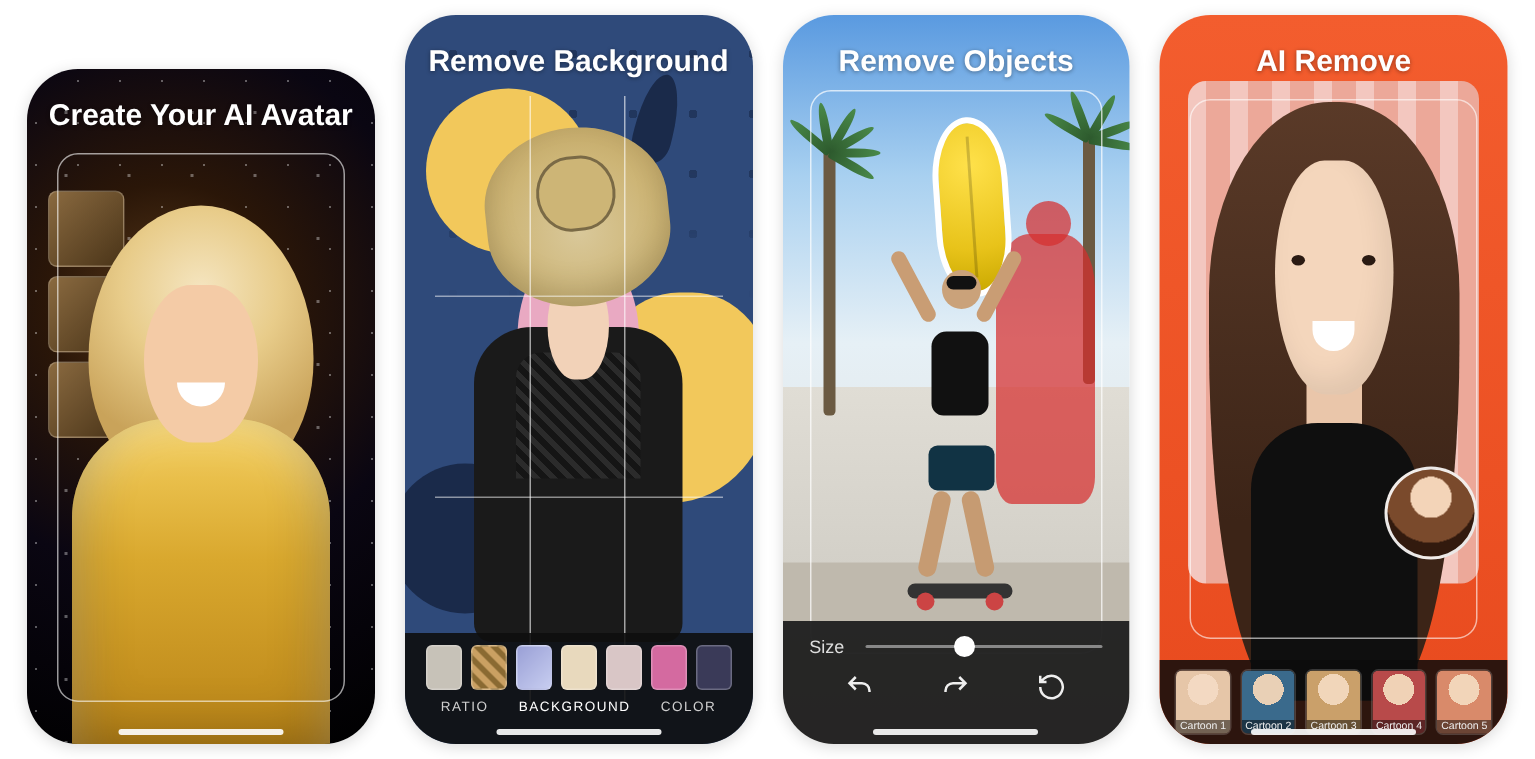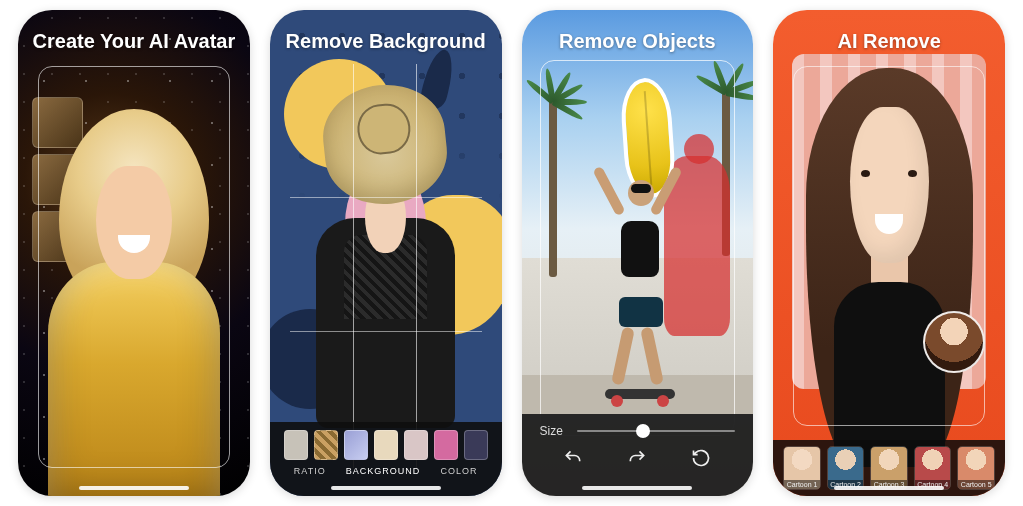--- a/index.html
+++ b/index.html
@@ -8,21 +8,21 @@
 .card { flex: 1; border-radius: 34px; position: relative; overflow: hidden; box-shadow: 0 2px 10px rgba(0,0,0,0.15); display: flex; flex-direction: column; }
 .card-title { position: absolute; top: 20px; left: 0; right: 0; text-align: center; color: #fff; font-size: 20px; font-weight: 600; z-index: 10; text-shadow: 0 1px 3px rgba(0,0,0,0.4); }
 .frame { position: absolute; border: 1px solid rgba(255,255,255,0.6); border-radius: 14px; top: 56px; left: 20px; right: 20px; bottom: 28px; z-index: 5; pointer-events: none; }
 .frame2 { position: absolute; border: 1px solid rgba(255,255,255,0.7); border-radius: 14px; top: 50px; left: 18px; right: 18px; bottom: 60px; z-index: 5; pointer-events: none; }
 .frame3 { position: absolute; top: 54px; left: 20px; right: 20px; bottom: 28px; z-index: 5; pointer-events: none; }
 .frame3::before, .frame3::after, .frame3 .v { content:""; position:absolute; background: rgba(255,255,255,0.6); }
 .frame3 .v1, .frame3 .v2 { position:absolute; top:0; bottom:0; width:1px; background: rgba(255,255,255,0.6); }
 .frame3 .h1, .frame3 .h2 { position:absolute; left:0; right:0; height:1px; background: rgba(255,255,255,0.5); }
 
 
-.c1 { background: radial-gradient(circle at 40% 35%, #5a3a1a 0%, #2a1608 25%, #0a0612 55%, #000 100%); }
+.c1 { background: radial-gradient(circle at 40% 35%, #5a3a1a 0%, #2a1608 25%, #0a0612 55%, #000 100%); margin-top: 36px; }
 .c1 .avatar { position:absolute; left:-8%; right:-8%; top:14%; bottom:-4%; }
 .c1 .hair { position:absolute; top:7%; left:22%; right:22%; height:46%; background: radial-gradient(circle at 50% 30%, #f5e5c0 0%, #e8cc8a 35%, #c9a35a 70%); border-radius: 50% 50% 40% 40% / 55% 55% 45% 45%; }
 .c1 .face { position:absolute; top:20%; left:36%; width:28%; height:26%; background: #f4cba6; border-radius: 48% 48% 50% 50% / 55% 55% 60% 60%; }
 .c1 .smile { position:absolute; top:36%; left:44%; width:12%; height:4%; background:#fff; border-radius: 0 0 40px 40px; }
 .c1 .torso { position:absolute; top:42%; left:18%; right:18%; bottom:0; background: linear-gradient(180deg, #f5d060 0%, #d9a82e 40%, #b57f14 100%); border-radius: 38% 38% 0 0 / 28% 28% 0 0; box-shadow: inset 0 -20px 40px rgba(0,0,0,0.3), inset 0 10px 30px rgba(255,255,255,0.3); }
 .c1 .stars { position:absolute; inset:0; background-image: radial-gradient(#fff 1px, transparent 1px), radial-gradient(#fff 0.6px, transparent 0.8px); background-size: 42px 42px, 28px 28px; background-position: 5px 8px, 20px 22px; opacity:0.35; }
 .c1 .thumbs { position:absolute; top:18%; left:6%; width:22%; display:flex; flex-direction:column; gap:6px; }
 .c1 .thumbs .t { width:100%; aspect-ratio:1; border-radius:6px; background: linear-gradient(135deg,#8a6a40,#4a3418); border:1px solid rgba(255,255,255,0.2); }
 
 

